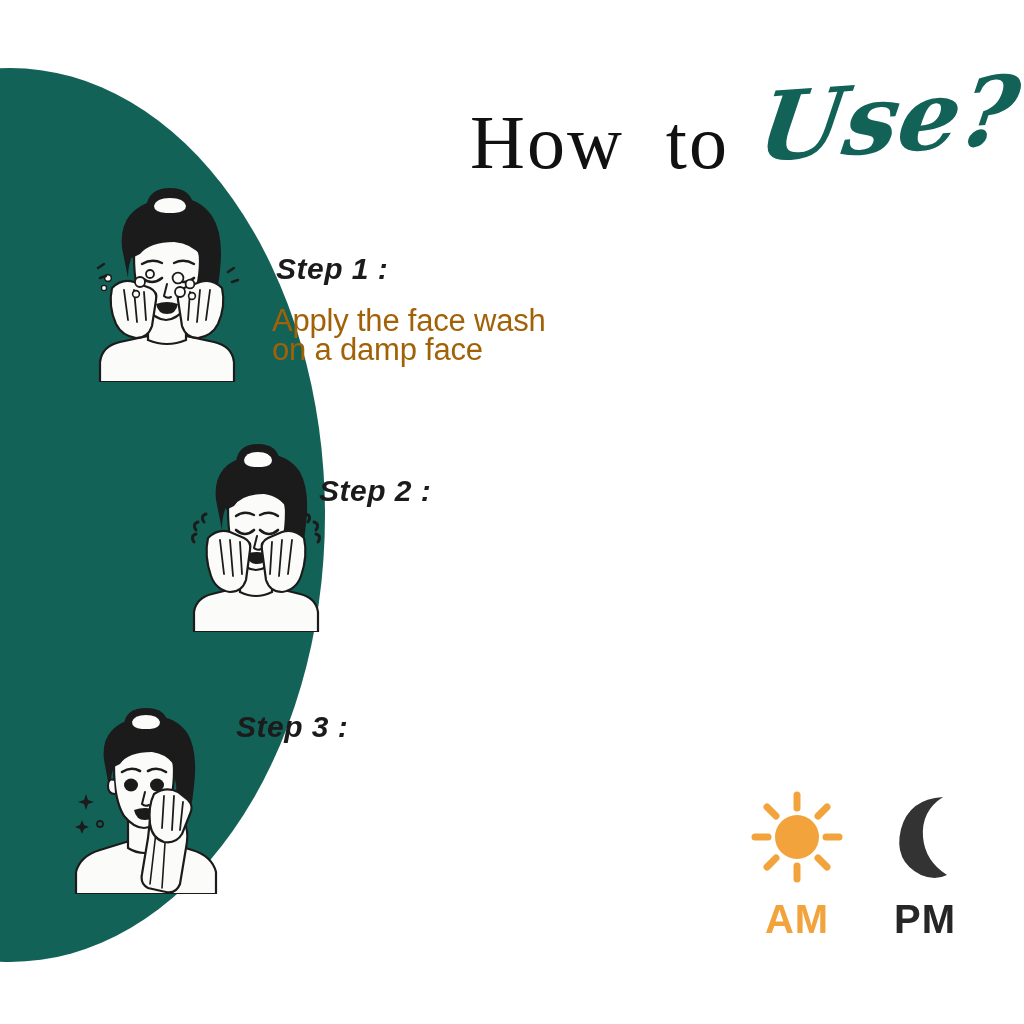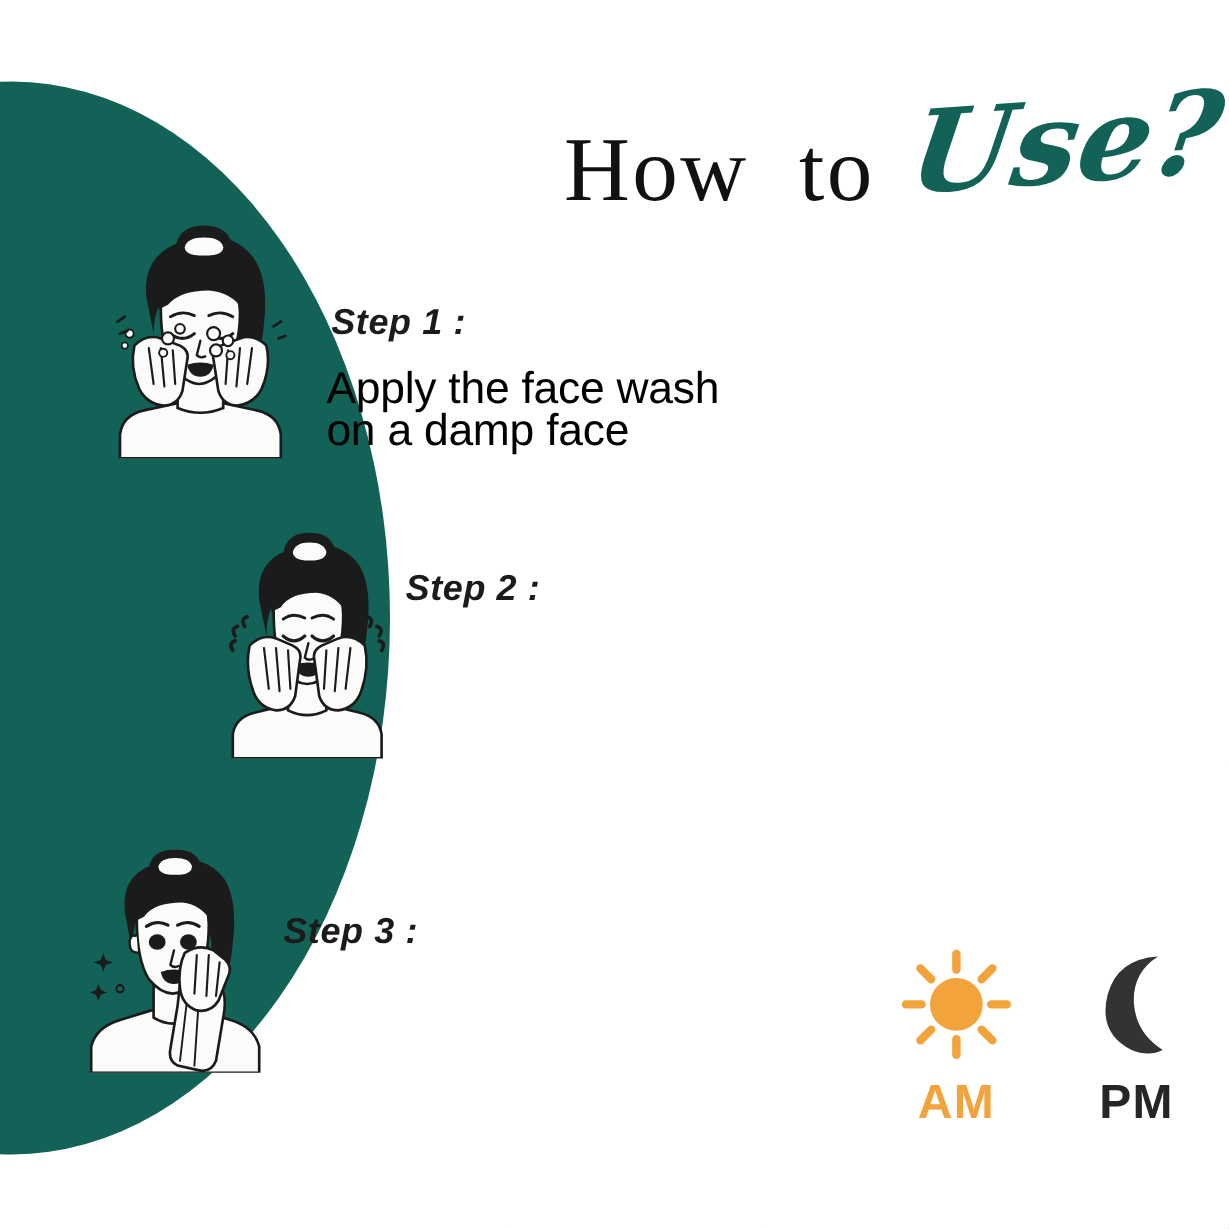--- a/index.html
+++ b/index.html
@@ -74,32 +74,32 @@
     font-size: 30px;
     letter-spacing: 0.5px;
     color: #1b1b1b;
     white-space: pre;
   }
   .step-body {
     position: absolute;
     z-index: 7;
     font-family: "Liberation Sans", sans-serif;
     font-weight: 400;
-    font-size: 37px;
+    font-size: 31px;
     line-height: 0.95;
     letter-spacing: -0.2px;
-    color: #000000;
+    color: #a16207;
     white-space: pre-line;
   }
 
   #step1-label { left: 276px; top: 252px; }
   #step1-body  { left: 272px; top: 306px; width: 360px; }
-  #step2-label { left: 338px; top: 474px; }
+  #step2-label { left: 319px; top: 474px; }
   #step2-body  { left: 336px; top: 528px; width: 340px; }
-  #step3-label { left: 236px; top: 760px; }
+  #step3-label { left: 236px; top: 710px; }
   #step3-body  { left: 236px; top: 808px; width: 360px; }
 
   
   .illus {
     position: absolute;
     z-index: 5;
   }
   #illus-1 { left: 78px;  top: 186px; width: 178px; height: 196px; }
   #illus-2 { left: 186px; top: 440px; width: 140px; height: 192px; }
   #illus-3 { left: 70px;  top: 708px; width: 152px; height: 186px; }
@@ -108,21 +108,21 @@
   #ampm {
     position: absolute;
     left: 745px;
     top: 785px;
     width: 250px;
     height: 180px;
     z-index: 6;
     display: flex;
     align-items: flex-start;
     justify-content: flex-start;
-    gap: 46px;
+    gap: 24px;
   }
   .ampm-item {
     display: flex;
     flex-direction: column;
     align-items: center;
   }
   .ampm-glyph {
     width: 104px;
     height: 104px;
     display: block;

